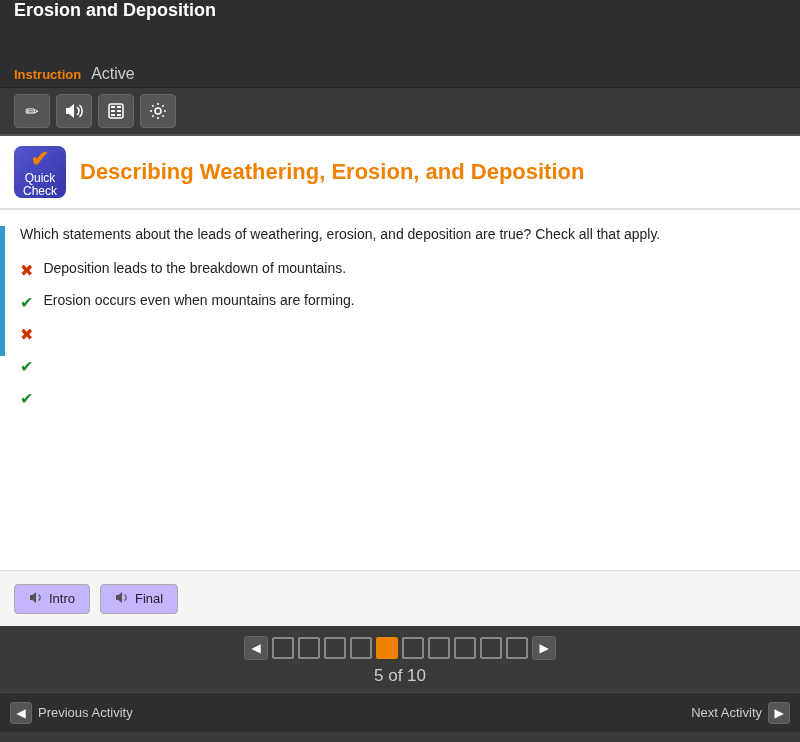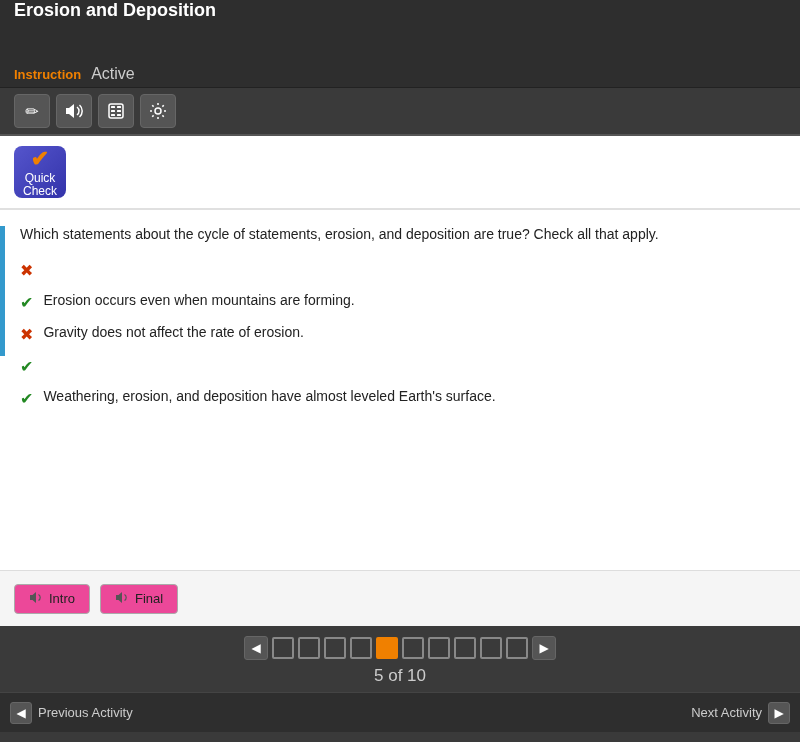--- a/index.html
+++ b/index.html
@@ -138,21 +138,21 @@
     .bottom-content-bar {
       background: #f5f5f5;
       border-top: 1px solid #ddd;
       padding: 10px 14px;
       display: flex;
       align-items: center;
       gap: 10px;
       height: 56px;
     }
     .audio-btn {
-      background: #ec4899;
+      background: #c4b5fd;
       border: 1px solid #aaa;
       border-radius: 4px;
       padding: 6px 14px;
       display: flex;
       align-items: center;
       gap: 6px;
       cursor: pointer;
       font-size: 13px;
       color: #222;
     }
@@ -275,42 +275,42 @@
 </div>
 
 <div class="relative-wrap">
   <div class="content-area">
     <div class="content-header">
       <div class="quick-check-icon">
         <div class="quick-check-checkmark">✔</div>
         <div class="quick-check-text" style="white-space:pre-line;">Quick
 Check</div>
       </div>
+      <div class="content-title">Describing Weathering, Erosion, and Deposition</div>
     </div>
 
     <div class="question-area">
-      <div class="question-text">Which statements about the cycle of statements, erosion, and deposition are true? Check all that apply.</div>
+      <div class="question-text">Which statements about the leads of weathering, erosion, and deposition are true? Check all that apply.</div>
       <ul class="answer-list" id="answer-list">
           <li class="answer-item">
             <span class="answer-icon wrong">✖</span>
+            <span>Deposition leads to the breakdown of mountains.</span>
           </li>
           <li class="answer-item">
             <span class="answer-icon correct">✔</span>
             <span>Erosion occurs even when mountains are forming.</span>
           </li>
           <li class="answer-item">
             <span class="answer-icon wrong">✖</span>
-            <span>Gravity does not affect the rate of erosion.</span>
           </li>
           <li class="answer-item">
             <span class="answer-icon correct">✔</span>
           </li>
           <li class="answer-item">
             <span class="answer-icon correct">✔</span>
-            <span>Weathering, erosion, and deposition have almost leveled Earth's surface.</span>
           </li>
         </ul>
     </div>
 
     <div class="bottom-content-bar" id="audio-buttons-container">
         <button class="audio-btn">
           <span class="speaker-icon"><svg width="14" height="13" viewBox="0 0 14 13" fill="none">
               <path d="M7 1L3.5 4H1v5h2.5L7 12V1z" fill="#555"></path>
               <path d="M9.5 3.5a3.5 3.5 0 010 6" stroke="#555" stroke-width="1.2" fill="none"></path>
             </svg></span>

